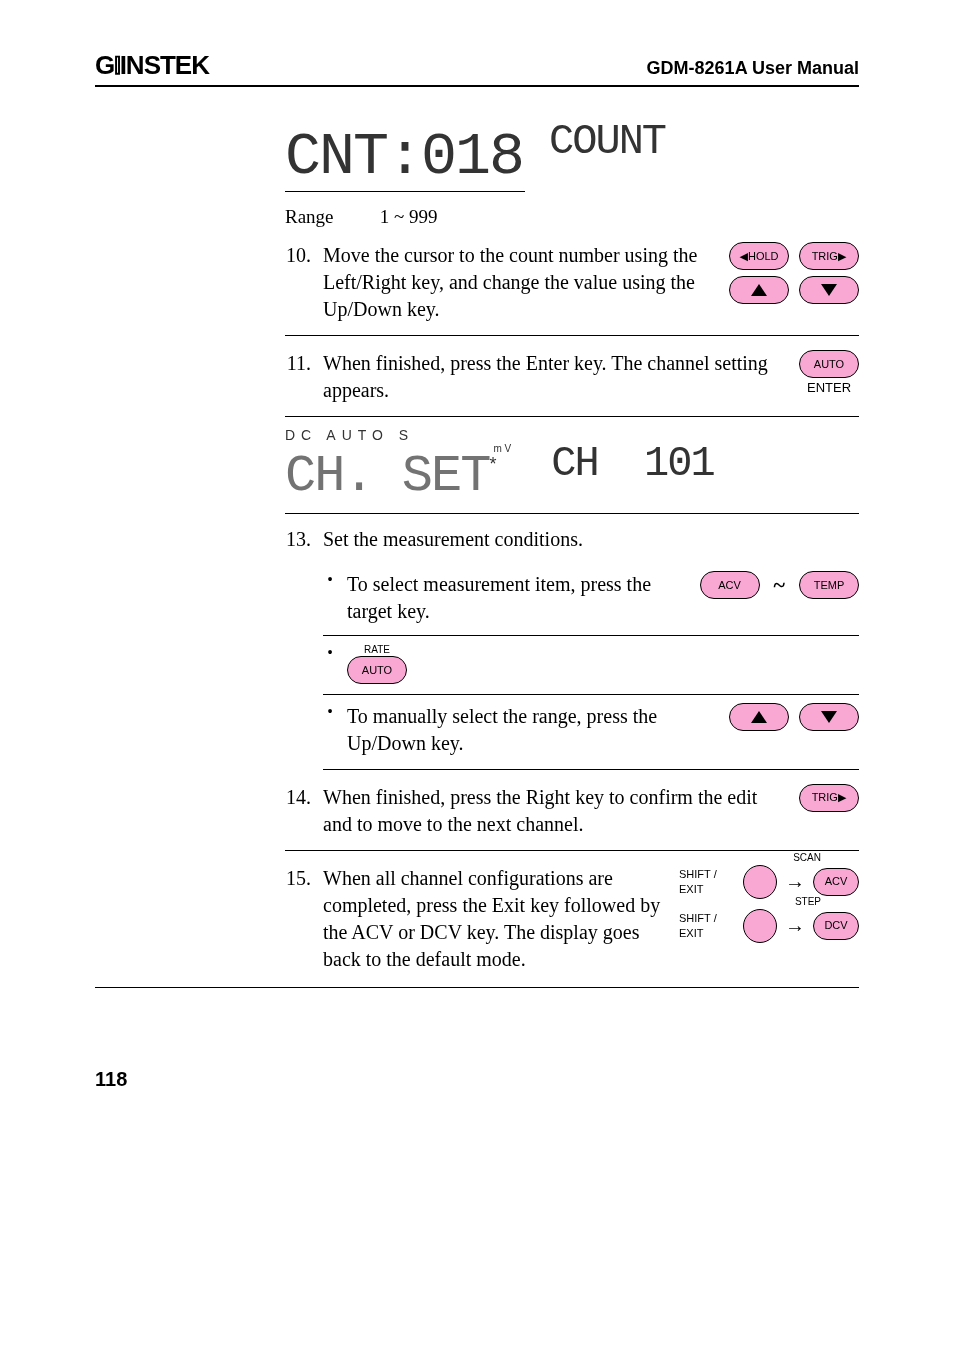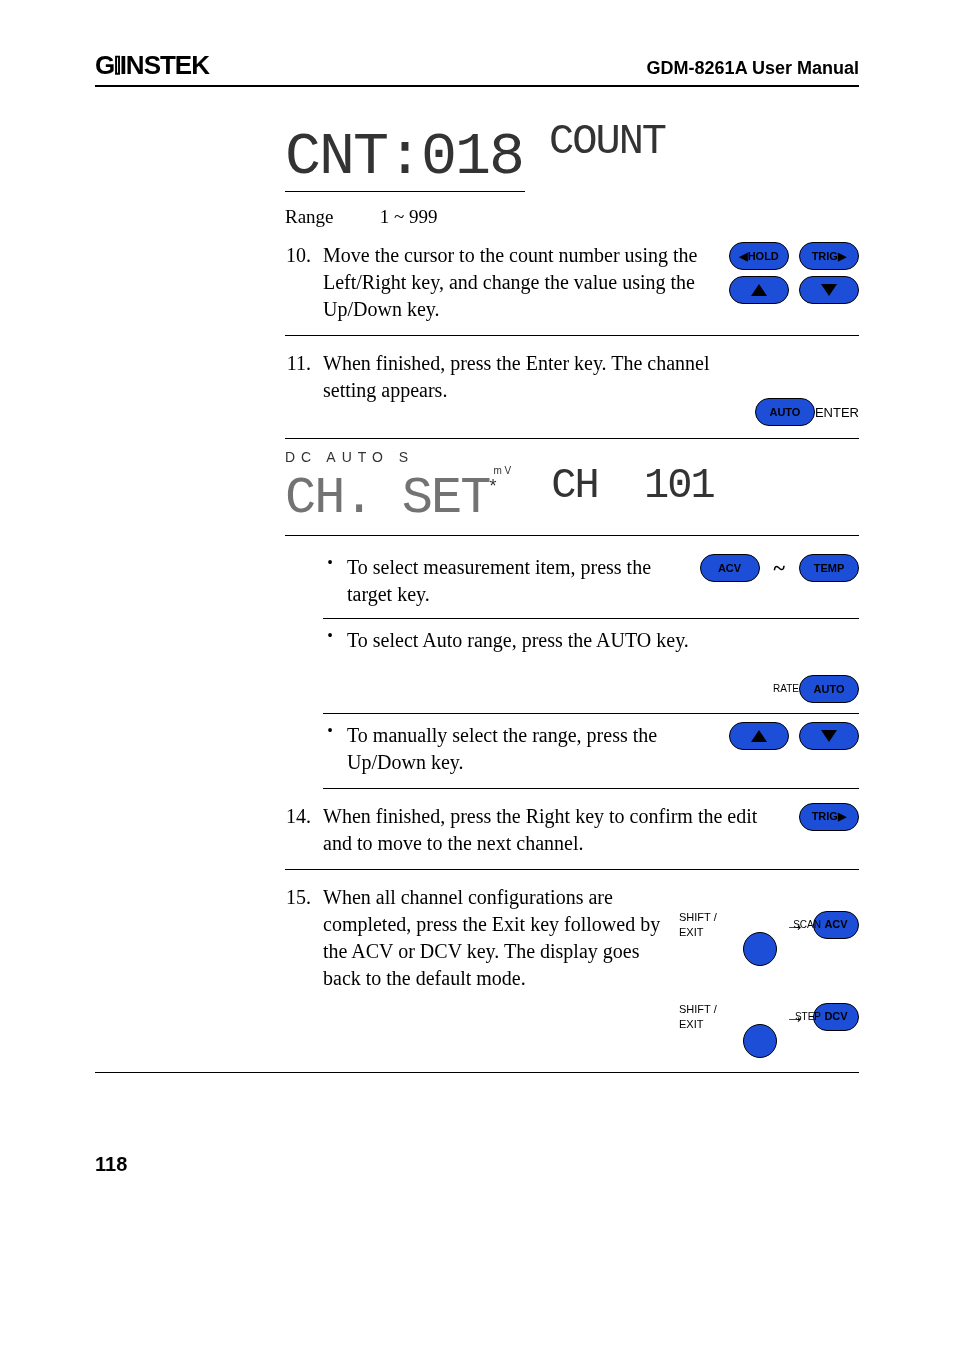--- a/index.html
+++ b/index.html
@@ -86,41 +86,41 @@
     display:inline-flex;
     align-items:center;
     justify-content:center;
     min-width:60px;
     height:28px;
     padding:0 8px;
     border:1.5px solid #000;
     border-radius:14px;
     font-family: Arial, Helvetica, sans-serif;
     font-size:11px;
-    font-weight:700;
+    font-weight:400;
     box-sizing:border-box;
-    background:#1d4ed8;
+    background:#f9a8d4;
     text-align:center;
   }
   .key.round {
     width:34px; height:34px; min-width:34px; border-radius:50%; padding:0;
   }
   .key-label-above {
     font-family: Arial, Helvetica, sans-serif;
     font-size:10px;
     text-align:center;
     margin-bottom:1px;
   }
   .key-label-below {
     font-family: Arial, Helvetica, sans-serif;
     font-size:13px;
     text-align:center;
     margin-top:1px;
   }
-  .key-stack { display:flex; flex-direction:row; align-items:center;margin-top:48px; }
+  .key-stack { display:flex; flex-direction:column; align-items:center; }
   .arrow-tri {
     width:0; height:0;
   }
   .arrow-up { border-left:8px solid transparent; border-right:8px solid transparent; border-bottom:12px solid #000; }
   .arrow-down { border-left:8px solid transparent; border-right:8px solid transparent; border-top:12px solid #000; }
   .tilde { font-size:22px; font-weight:bold; margin:0 4px; }
   .longarrow {
     font-size:20px; font-weight:bold; margin:0 6px;
   }
   .shift-group {
@@ -207,36 +207,39 @@
 
 
     <div class="ch-display rule-after">
       <div class="ch-left">
         <div class="ch-ann-top">DC      AUTO      S</div>
         <span class="ch-seg">CH. SET</span><span class="ch-small"><span>m   V</span><br><span class="ch-star">*</span></span>
       </div>
       <div class="seg med" style="align-self:center;">CH  101</div>
     </div>
 
+    <div class="step" style="margin-top:12px;">
+      <div class="num">13.</div>
+      <div class="txt">Set the measurement conditions.</div>
+    </div>
 
     <div style="margin-left:38px;">
       <div class="sub" style="border-top:none;">
         <div class="bullet">•</div>
         <div class="txt">To select measurement item, press the target key.</div>
         <div class="keys">
           <div class="keys-row">
             <span class="key">ACV</span>
             <span class="tilde">~</span>
             <span class="key">TEMP</span>
           </div>
         </div>
       </div>
       <div class="sub">
         <div class="bullet">•</div>
-        <div class="txt">To select Auto range, press the AUTO key.</div>
         <div class="keys">
           <div class="key-stack">
             <div class="key-label-above">RATE</div>
             <span class="key">AUTO</span>
           </div>
         </div>
       </div>
       <div class="sub rule-after">
         <div class="bullet">•</div>
         <div class="txt">To manually select the range, press the Up/Down key.</div>

